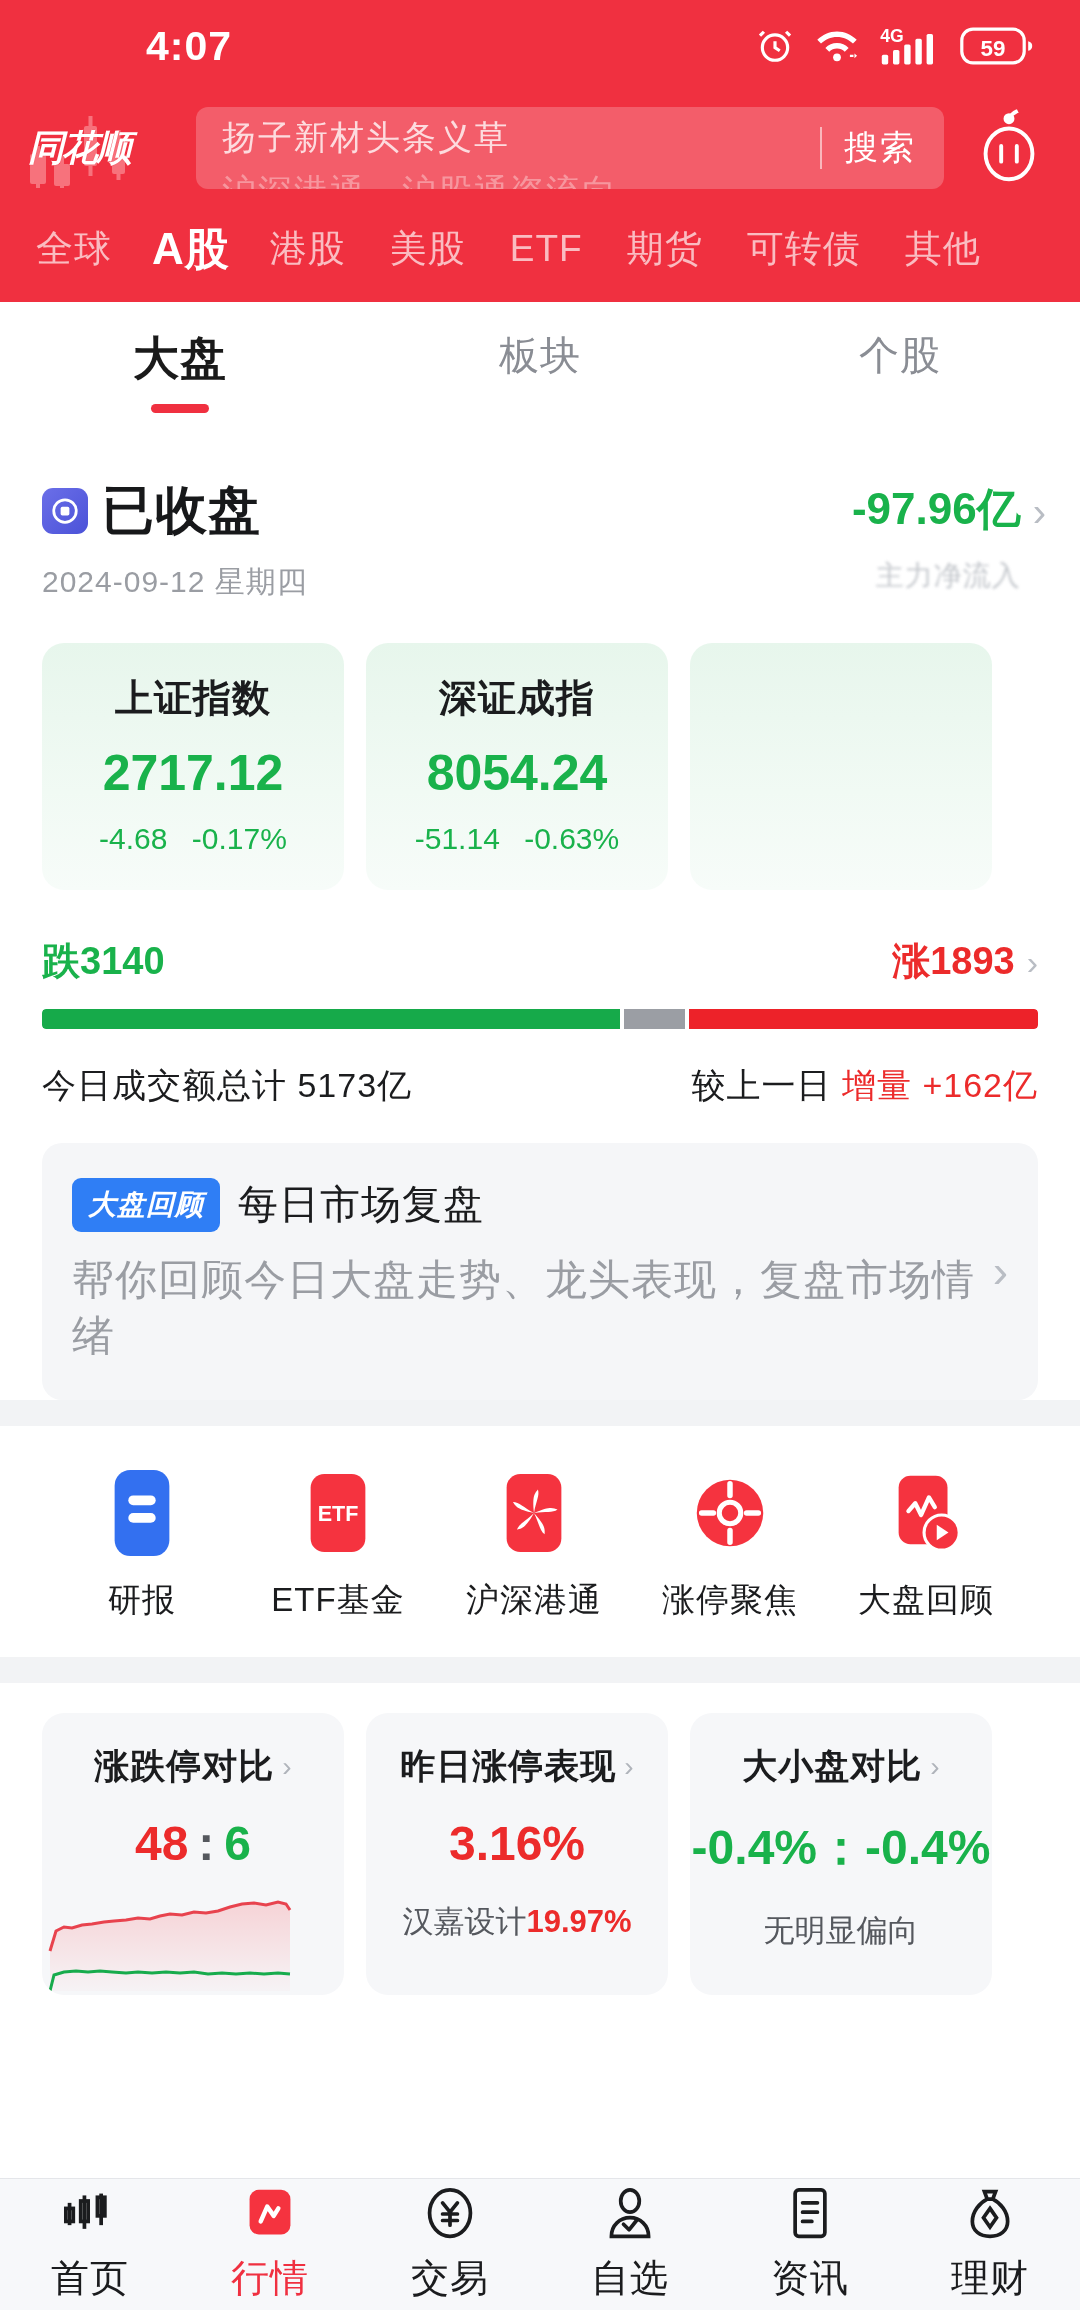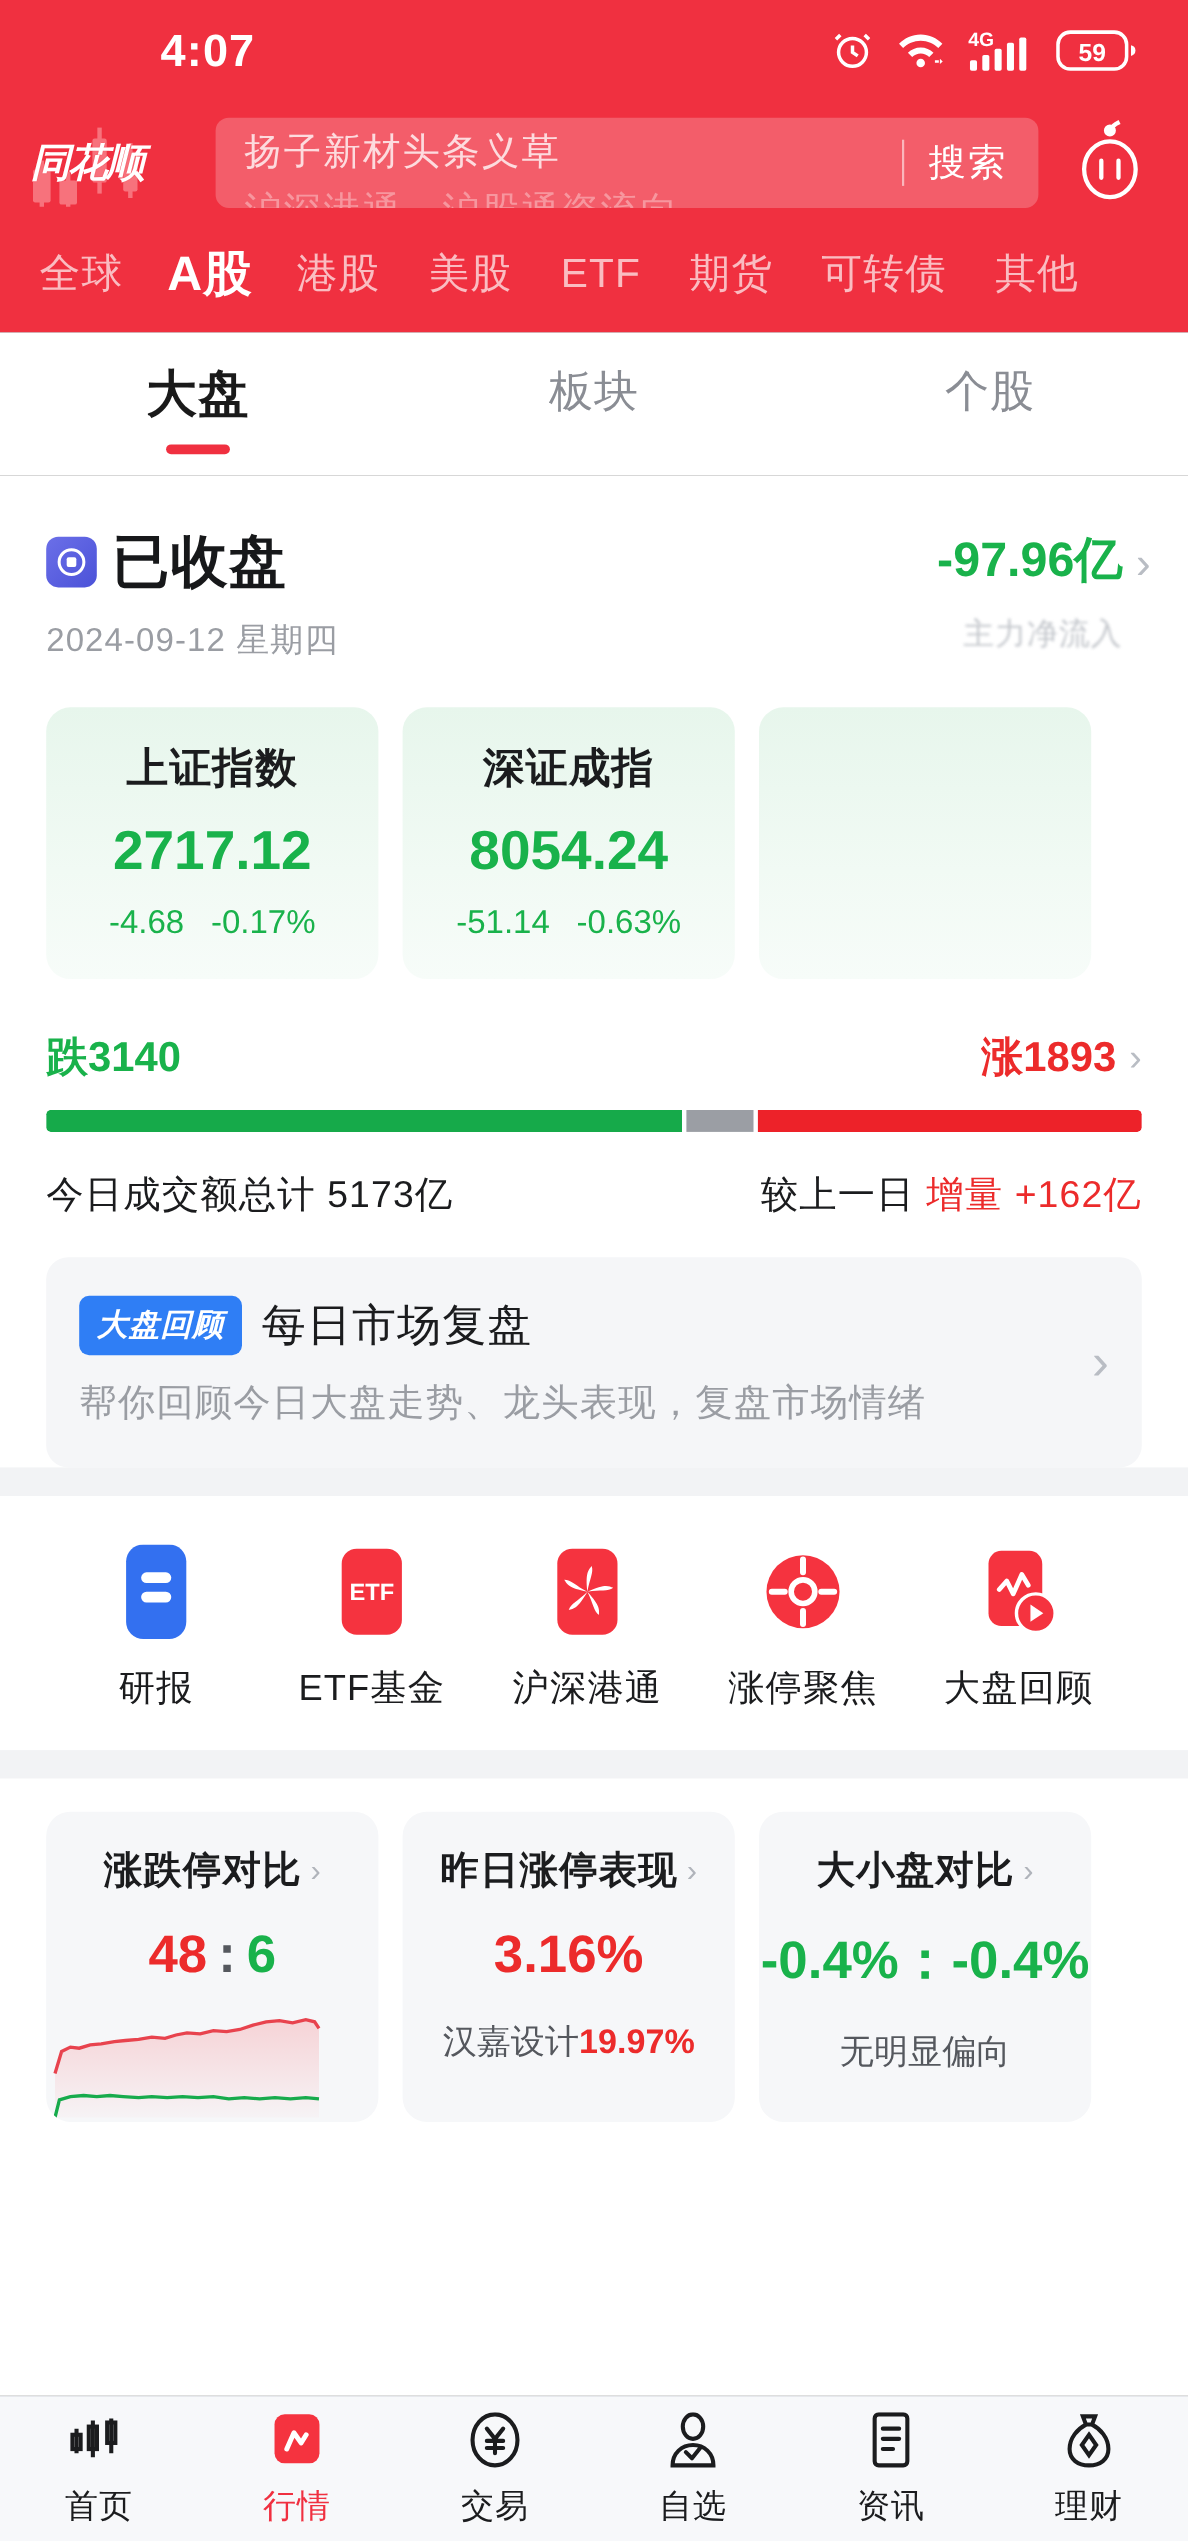--- a/index.html
+++ b/index.html
@@ -115,21 +115,21 @@
     margin:34px 42px 0;background:#f5f6f8;border-radius:20px;
     padding:34px 30px 36px;display:flex;align-items:center;justify-content:space-between;
   }
   .rv-left{display:flex;flex-direction:column;gap:20px;}
   .rv-titlerow{display:flex;align-items:center;gap:18px;}
   .rv-tag{
     background:#2f7ef5;color:#fff;font-size:28px;font-weight:700;
     padding:8px 16px;border-radius:9px;letter-spacing:1px;font-style:italic;
   }
   .rv-title{font-size:40px;font-weight:400;color:#1b1c1e;letter-spacing:1px;}
-  .rv-sub{font-size:34px;color:#9a9da3;letter-spacing:1px;}
+  .rv-sub{font-size:42px;color:#9a9da3;letter-spacing:1px;}
 
   .gap{height:26px;background:#f2f3f5;}
 
   
   .quick{background:#fff;padding:44px 0 34px 0;overflow:hidden;}
   .quick-row{display:flex;padding-left:44px;gap:0;}
   .q-item{width:196px;flex:0 0 auto;display:flex;flex-direction:column;align-items:center;gap:22px;}
   .q-icon{width:86px;height:86px;display:flex;align-items:center;justify-content:center;}
   .q-label{font-size:33px;color:#1b1c1e;white-space:nowrap;letter-spacing:1px;}
 
@@ -148,21 +148,21 @@
   .s-note .hl{color:#ec2b2b;font-weight:700;}
   .s-chart{position:absolute;left:0;bottom:0;width:100%;height:108px;}
 
   
   .bottomnav{
     flex:0 0 auto;height:132px;background:#f7f8fa;display:flex;align-items:center;
     border-top:1px solid #e4e6ea;
   }
   .nav-item{flex:1 1 0;display:flex;flex-direction:column;align-items:center;gap:10px;}
   .nav-icon{height:58px;display:flex;align-items:center;justify-content:center;}
-  .nav-label{font-size:30px;color:#1b1c1e;letter-spacing:1px;font-family:Liberation Mono, monospace;}
+  .nav-label{font-size:38px;color:#1b1c1e;letter-spacing:1px;font-family:Liberation Mono, monospace;}
   .nav-item.active .nav-label{color:#f03040;}
 </style>
 </head>
 <body>
 
 <div class="phone">
 
   <div class="header">
 
     <div class="statusbar">

